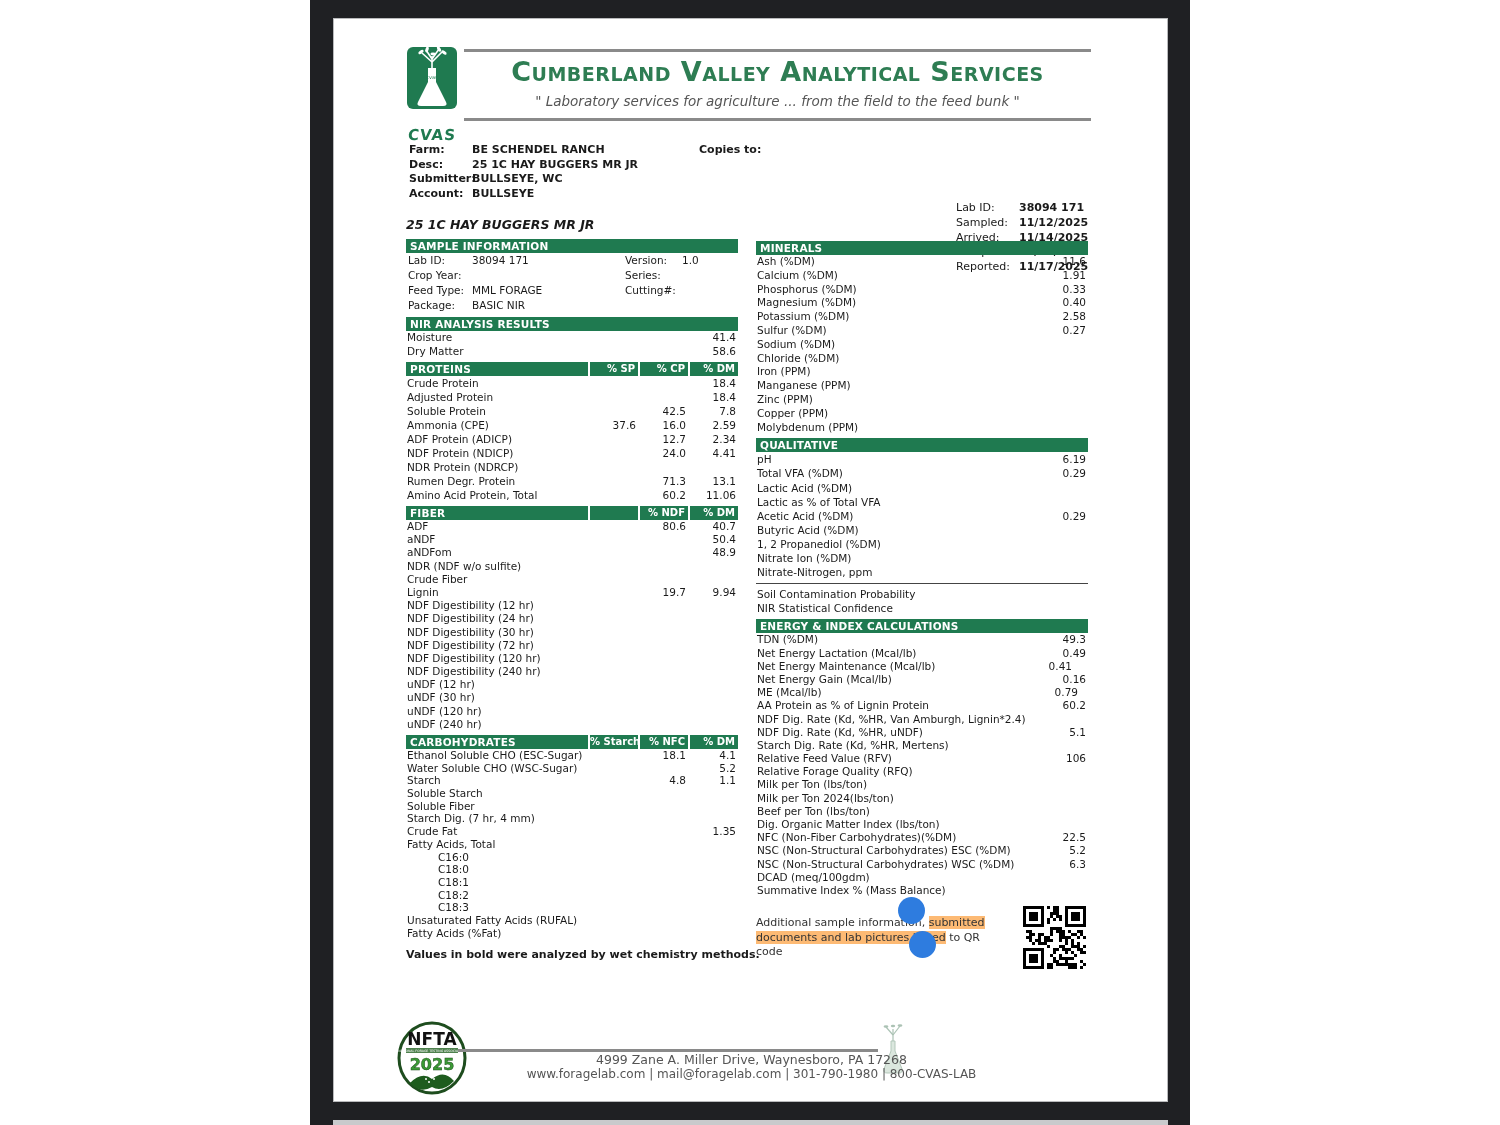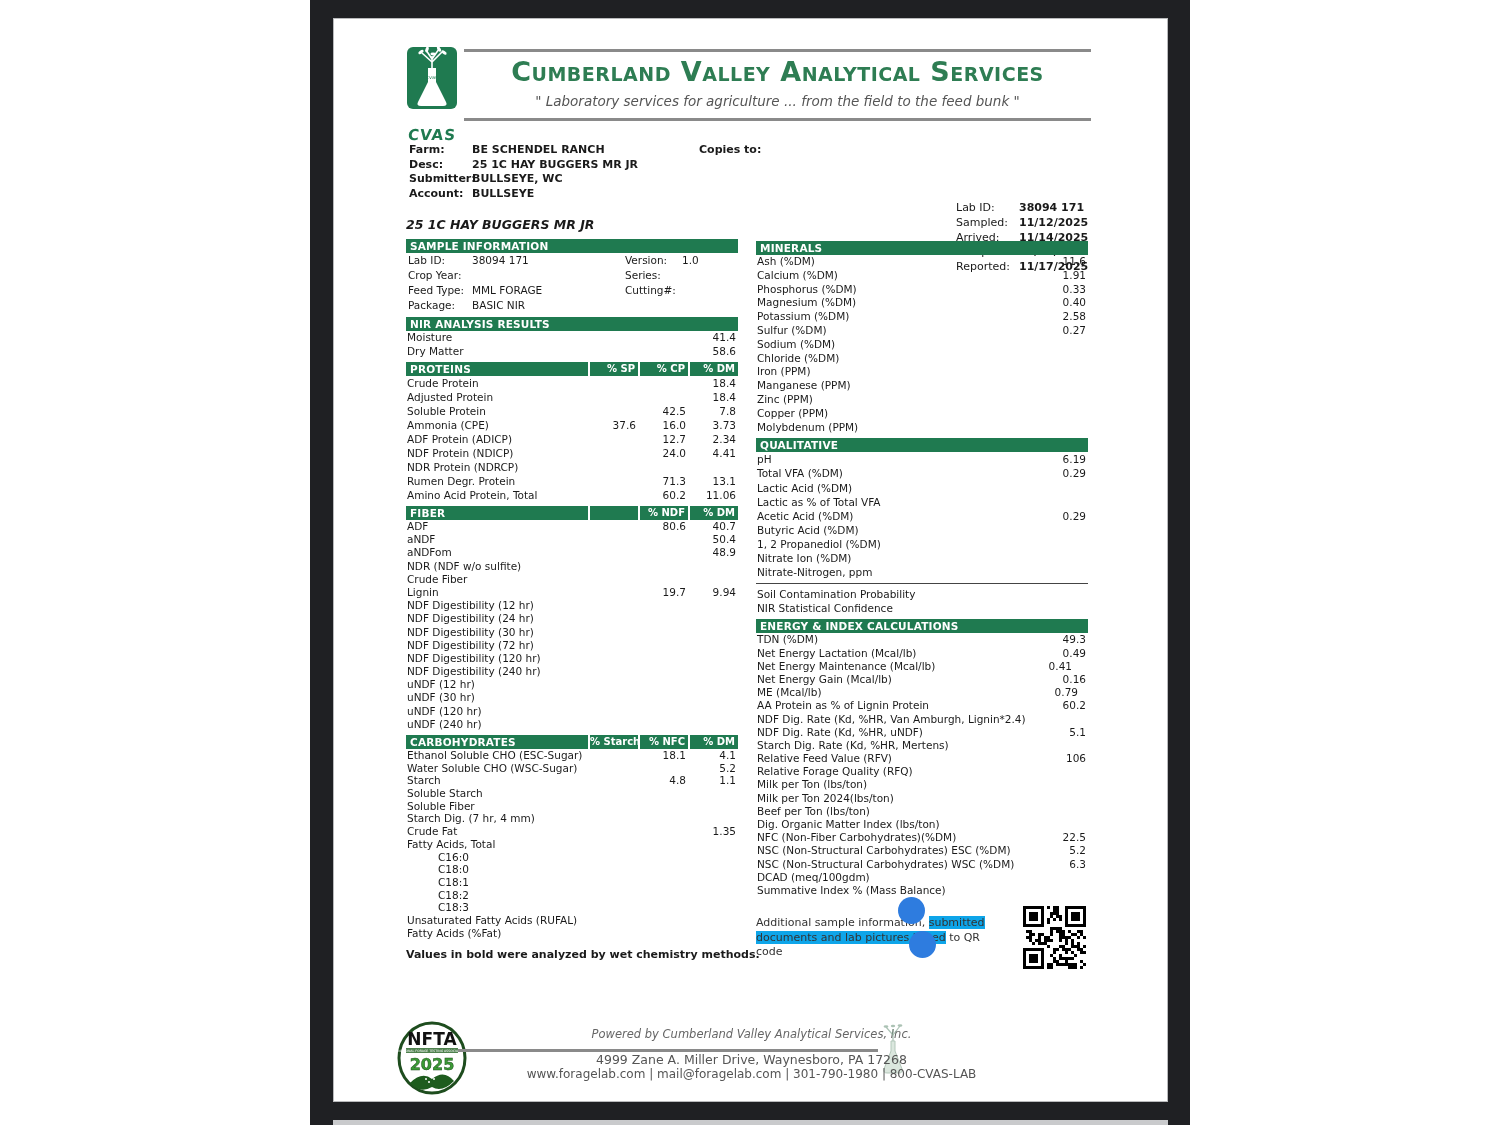--- a/index.html
+++ b/index.html
@@ -57,21 +57,21 @@
   .si-c0{position:absolute;left:2px;}
   .si-c1{position:absolute;left:66px;}
   .si-c2{position:absolute;left:219px;}
   .si-c3{position:absolute;left:276px;}
 
   .wet-note{font-weight:bold;font-size:11px;margin-top:9px;white-space:nowrap;}
 
   
   #qr-note{position:absolute;left:422px;top:888px;width:350px;height:85px;}
   .qr-text{position:absolute;left:0;top:9px;width:235px;font-size:11px;line-height:14.5px;color:#333;}
-  .hl{background:#0ea5e9;}
+  .hl{background:#fdba74;}
   .sel-handle{position:absolute;width:27px;height:27px;border-radius:50%;background:#2E7CDF;}
   #handle-start{left:142px;top:-10px;}
   #handle-end{left:153px;top:24px;}
   #qr-img{position:absolute;left:267px;top:-1px;width:63px;height:63px;}
 
   
   #nfta-logo{position:absolute;left:62px;top:1002px;width:72px;height:76px;}
   #powered-by{position:absolute;left:0;top:1008px;width:835px;text-align:center;
               font-style:italic;color:#666;font-size:11.5px;}
   #footer-rule{position:absolute;left:124px;top:1030px;width:420px;height:3px;background:#8a8a8a;}
@@ -230,21 +230,21 @@
           <div class="t-row">
             <span class="t-label">Soluble Protein</span>
             <span class="t-cell" style="right: 102px;"></span>
             <span class="t-cell" style="right: 52px;">42.5</span>
             <span class="t-cell" style="right: 2px;">7.8</span>
           </div>
           <div class="t-row">
             <span class="t-label">Ammonia (CPE)</span>
             <span class="t-cell" style="right: 102px;">37.6</span>
             <span class="t-cell" style="right: 52px;">16.0</span>
-            <span class="t-cell" style="right: 2px;">3.73</span>
+            <span class="t-cell" style="right: 2px;">2.59</span>
           </div>
           <div class="t-row">
             <span class="t-label">ADF Protein (ADICP)</span>
             <span class="t-cell" style="right: 102px;"></span>
             <span class="t-cell" style="right: 52px;">12.7</span>
             <span class="t-cell" style="right: 2px;">2.34</span>
           </div>
           <div class="t-row">
             <span class="t-label">NDF Protein (NDICP)</span>
             <span class="t-cell" style="right: 102px;"></span>
@@ -812,21 +812,20 @@
         <text x="36" y="49" text-anchor="middle" font-size="16" font-weight="bold" fill="#3a9a35" stroke="#1e4d1e" stroke-width=".5" font-family="DejaVu Sans">2025</text>
         <path d="M14 62 Q26 50 36 58 Q48 48 58 60 Q46 72 36 66 Q24 73 14 62 Z" fill="#1e5c1e"></path>
         <g fill="#ffffff">
             <circle cx="30" cy="58" r="1"></circle>
             <circle cx="34" cy="55" r="1"></circle>
             <circle cx="38" cy="58" r="1"></circle>
             <circle cx="33" cy="61" r="1"></circle>
           </g>
       </svg>
     </div>
-    <div id="powered-by">Powered by Cumberland Valley Analytical Services, Inc.</div>
     <div id="footer-rule"></div>
     <div id="footer-tree">
       <svg width="26" height="54" viewBox="0 0 26 54">
         <path d="M11 18 L11 28 L4 46 Q3 50 7 50 L19 50 Q23 50 22 46 L15 28 L15 18 Z" fill="#cfe0d4" stroke="#9ab5a3" stroke-width="1"></path>
         <g stroke="#8fae9b" stroke-width="1.2" fill="none">
           <path d="M13 18 L13 6"></path>
             <path d="M13 12 L6 4"></path>
             <path d="M13 12 L20 3"></path>
         </g>
         <g fill="#8fae9b">

